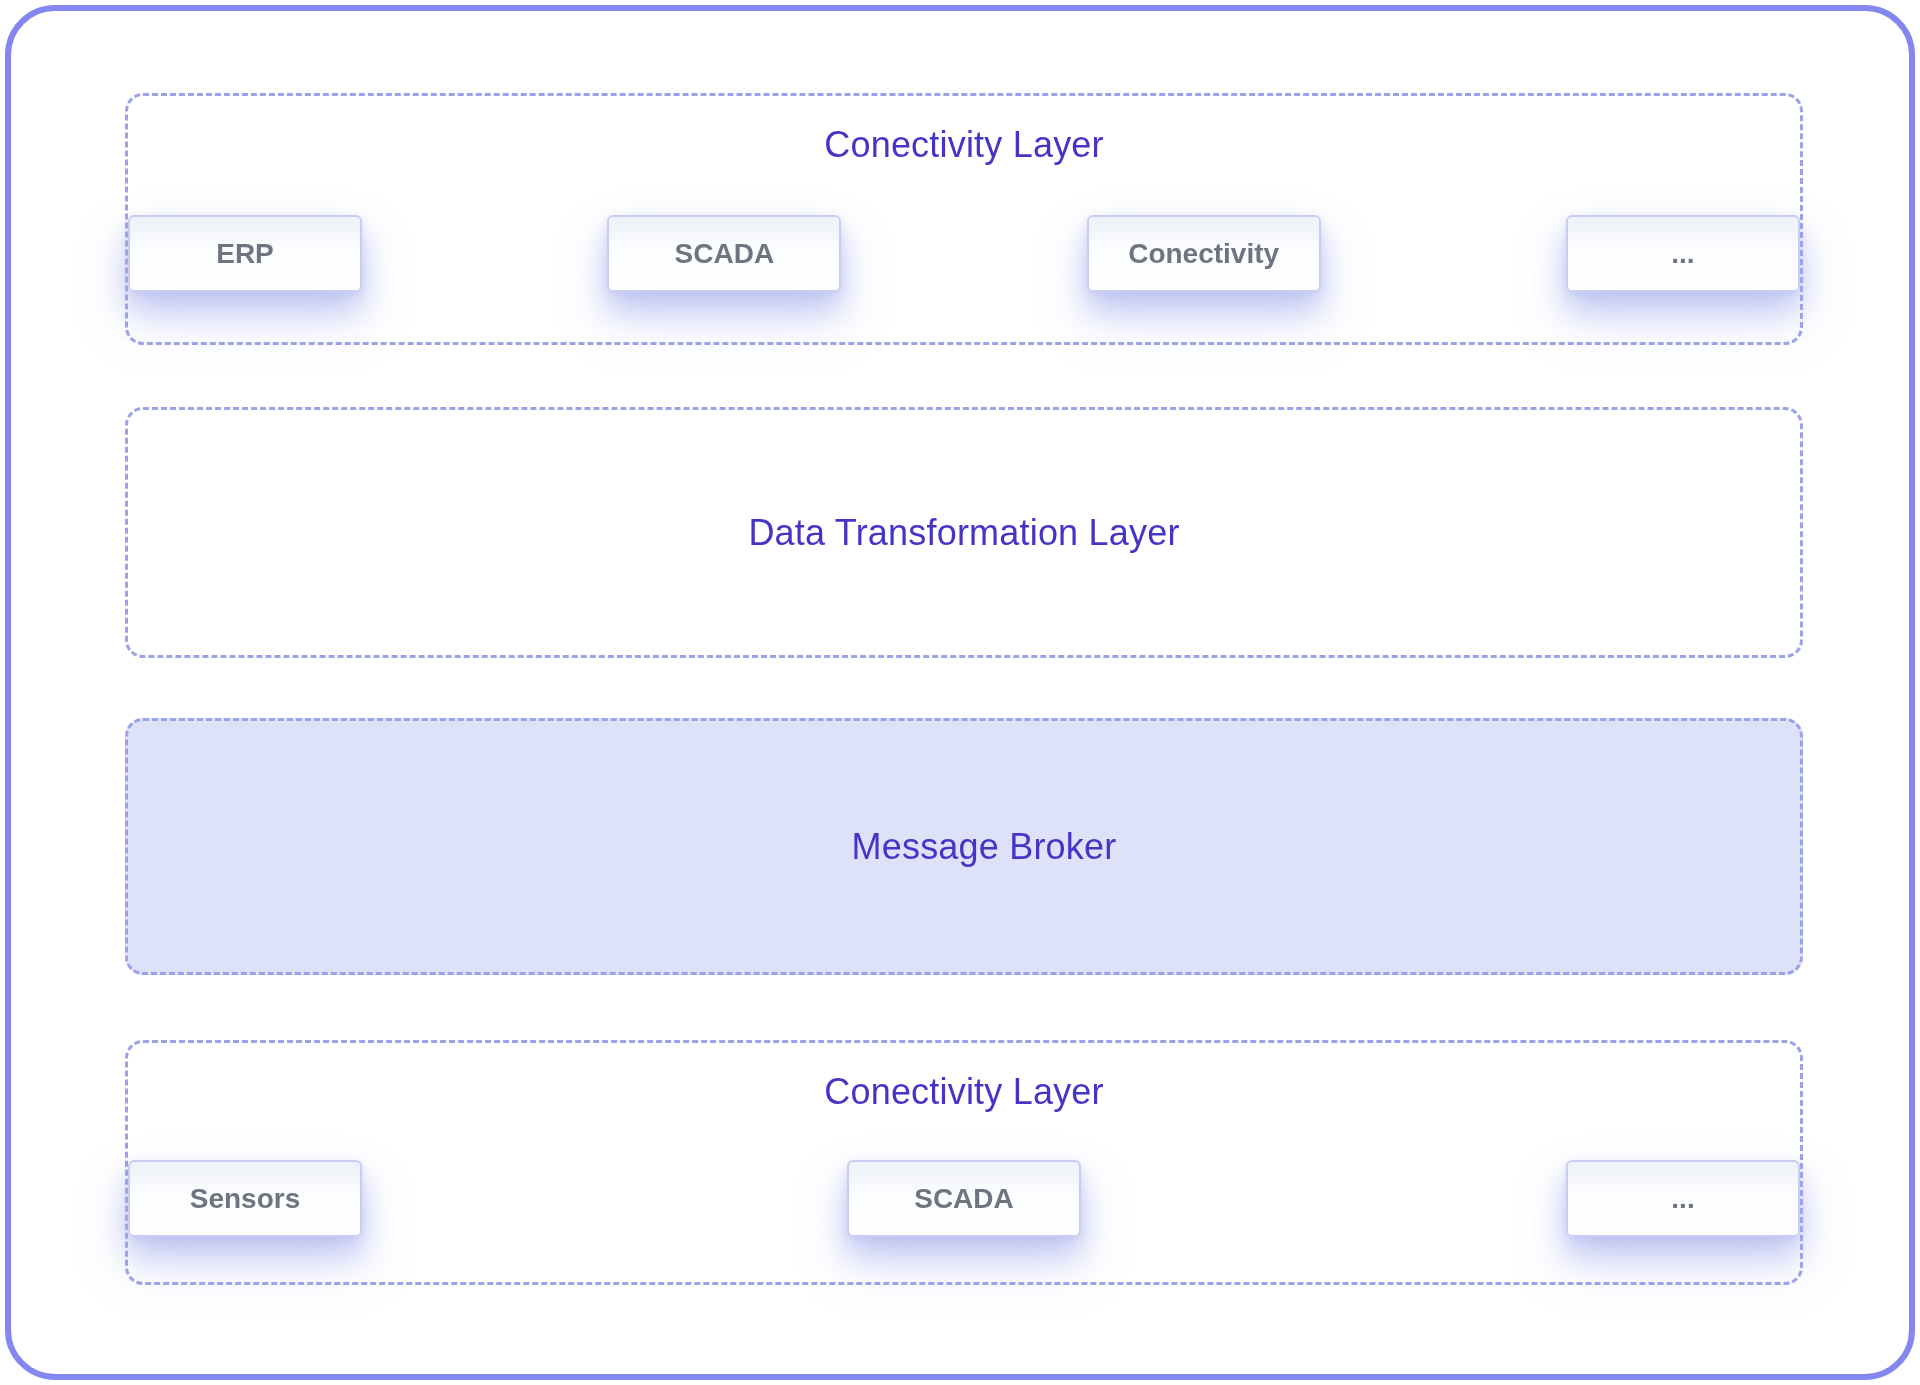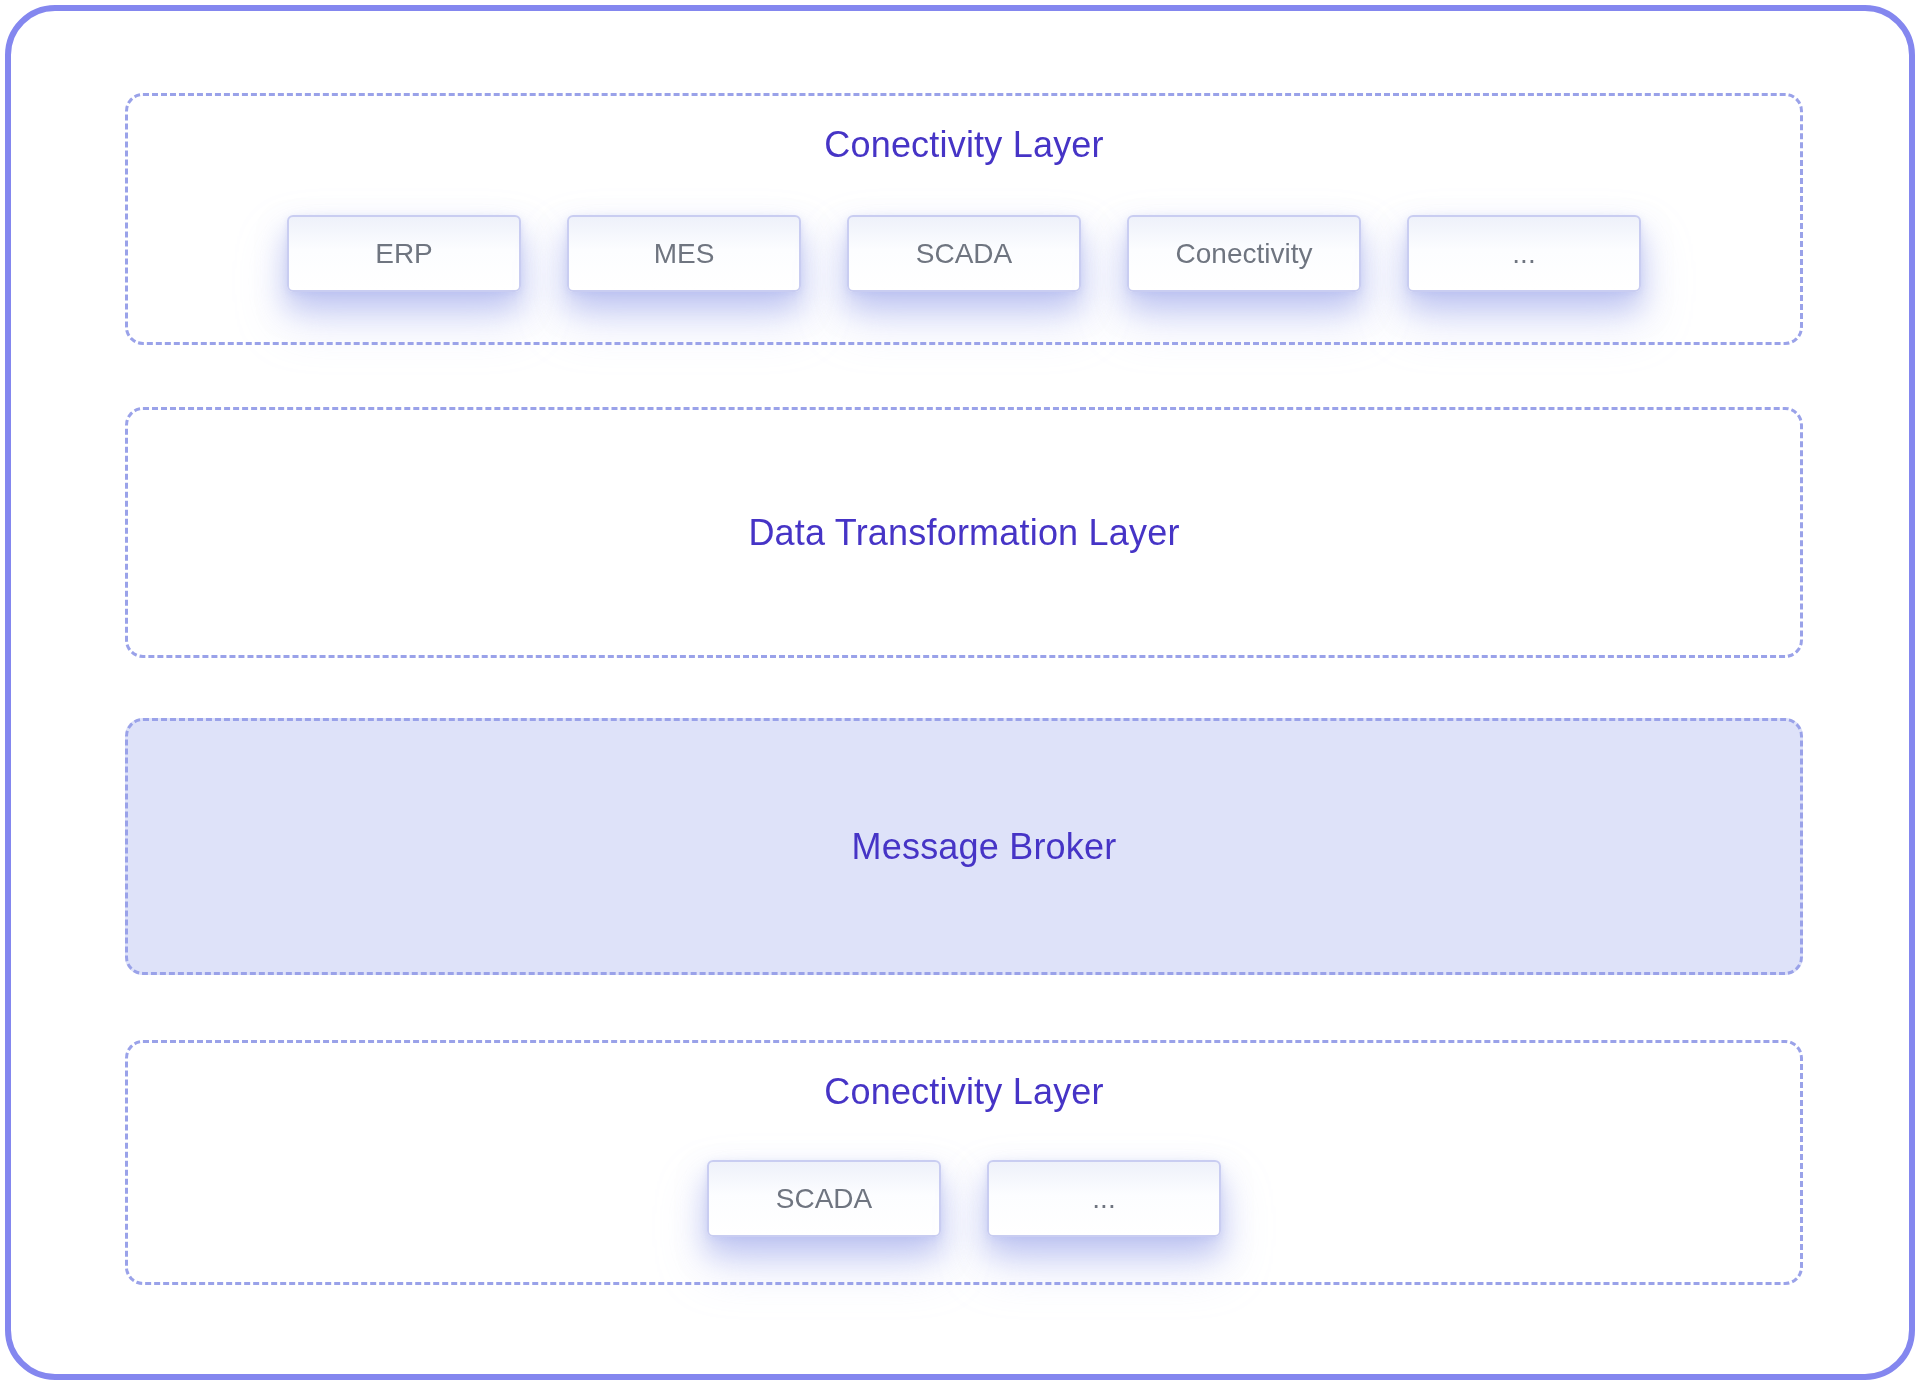--- a/index.html
+++ b/index.html
@@ -69,22 +69,23 @@
     justify-content: center;
     padding-left: 40px;
   }
   
   .layer-bottom {
     height: 245px;
     padding-top: 27px;
   }
   .chip-row {
     display: flex;
-    justify-content: center;
+    justify-content: space-between;
     gap: 46px;
+    font-weight: bold;
   }
   .layer-top .chip-row { margin-top: 48px; }
   .layer-bottom .chip-row { margin-top: 46px; }
   .chip {
     box-sizing: border-box;
     width: 234px;
     height: 77px;
     border: 2px solid #c9cdf1;
     border-radius: 6px;
     background: linear-gradient(180deg, #eef1fa 0%, #fcfdff 45%, #ffffff 100%);
@@ -103,37 +104,37 @@
 <body>
 
 <div class="canvas">
   <div class="frame"></div>
   <div class="content">
 
     <section class="layer layer-top">
       <h2 class="layer-title">Conectivity Layer</h2>
       <div class="chip-row">
           <div class="chip">ERP</div>
-          <div class="chip">MES</div>
           <div class="chip">SCADA</div>
           <div class="chip">Conectivity</div>
           <div class="chip">...</div>
         </div>
     </section>
 
     <section class="layer layer-middle">
       <h2 class="layer-title">Data Transformation Layer</h2>
     </section>
 
     <section class="layer layer-broker">
       <h2 class="layer-title">Message Broker</h2>
     </section>
 
     <section class="layer layer-bottom">
       <h2 class="layer-title">Conectivity Layer</h2>
       <div class="chip-row">
+          <div class="chip">Sensors</div>
           <div class="chip">SCADA</div>
           <div class="chip">...</div>
         </div>
     </section>
 
   </div>
 </div>
 
 </body></html>

